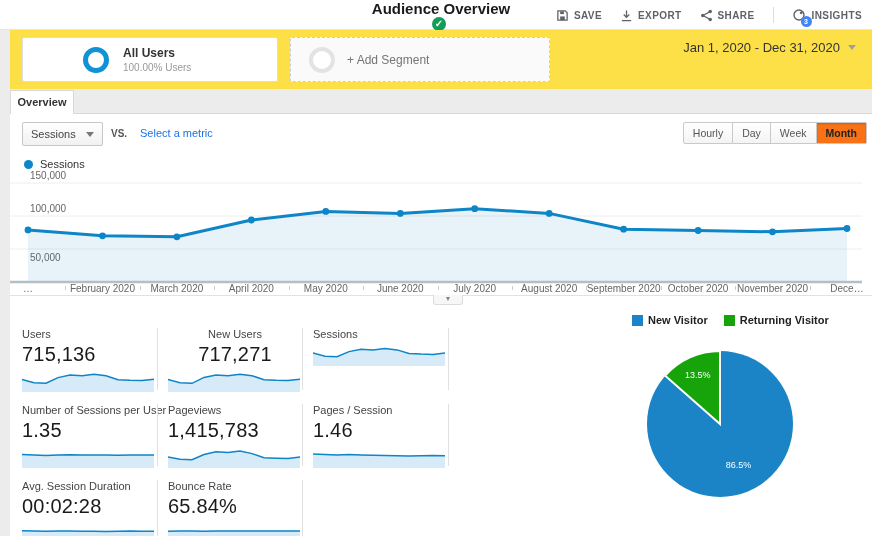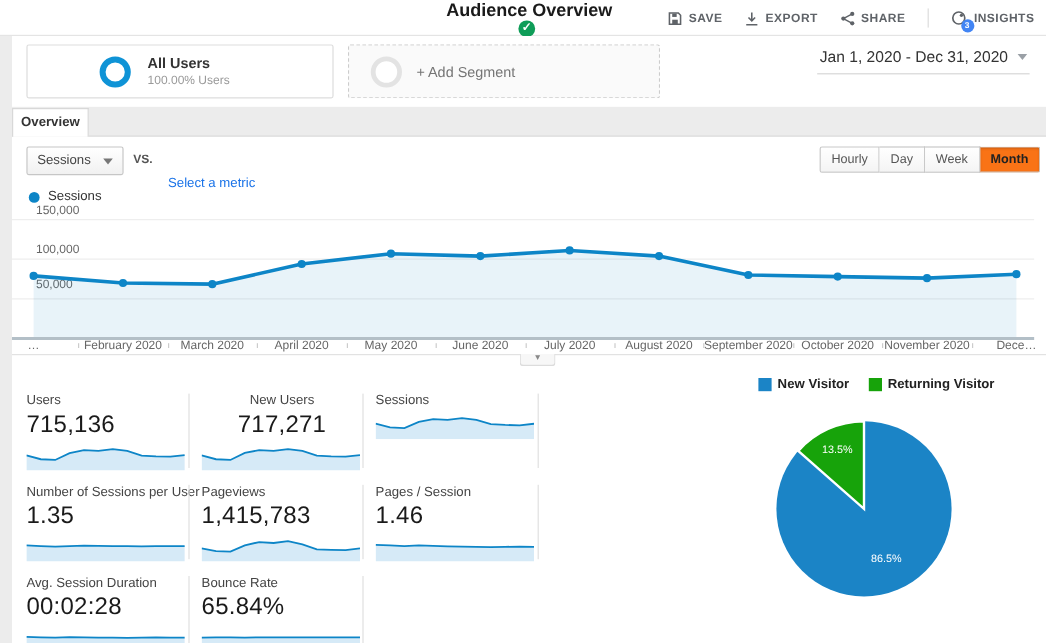--- a/index.html
+++ b/index.html
@@ -14,21 +14,21 @@
                  font-size:10px; line-height:14px; text-align:center; margin-left:6px; font-weight:bold; }
   .header-actions { position:absolute; right:6px; top:0; height:30px; display:flex; align-items:center; gap:18px; }
   .hbtn { display:flex; align-items:center; gap:5px; font-size:10px; letter-spacing:.4px;
           color:#5f6368; font-weight:bold; cursor:pointer; position:relative; }
   .hbtn svg { display:block; }
   .vdiv { width:1px; height:16px; background:#ddd; }
   .insights-badge { position:absolute; left:9px; top:8px; width:11px; height:11px; border-radius:50%;
                     background:#4285f4; color:#fff; font-size:7px; line-height:11px; text-align:center; font-weight:bold; }
 
   
-  .segment-bar { position:absolute; top:30px; left:10px; right:0; height:59px; background:#ffffff; }
+  .segment-bar { position:absolute; top:30px; left:10px; right:0; height:59px; background:#fde047; }
   .segment-card { position:absolute; top:7px; height:45px; background:#fff; border:1px solid #ddd;
                   border-radius:2px; display:flex; align-items:center; cursor:pointer; }
   .seg-all { left:12px; width:256px; }
   .seg-add { left:280px; width:260px; border:1px dashed #ccc; background:#fafafa; }
   .donut { width:26px; height:26px; border-radius:50%; border:5px solid #0f93d6; margin:0 14px 0 60px; }
   .donut-gray { width:26px; height:26px; border-radius:50%; border:4px solid #e3e3e3; margin:0 12px 0 18px; background:#fff; }
   .seg-name { font-size:12px; font-weight:bold; color:#333; }
   .seg-sub { font-size:10px; color:#999; margin-top:2px; }
   .add-label { font-size:12px; color:#757575; }
   .date-range { position:absolute; right:14px; top:8px; display:flex; align-items:center; gap:8px;
@@ -45,21 +45,21 @@
 
   
   .panel { position:absolute; top:114px; left:10px; width:862px; height:422px; background:#fff; }
 
   .controls { position:absolute; top:6px; left:0; right:0; height:26px; }
   .metric-dd { position:absolute; left:12px; top:2px; height:24px; padding:0 8px; background:linear-gradient(#fff,#f1f1f1);
                border:1px solid #c6c6c6; border-radius:2px; font-size:11px; color:#444;
                display:flex; align-items:center; gap:10px; cursor:pointer; }
   .metric-dd .caret { border-top-color:#777; }
   .vs-label { position:absolute; left:101px; top:8px; font-size:10px; font-weight:bold; color:#555; }
-  .select-metric { position:absolute; left:130px; top:7px; font-size:11px; color:#1a73e8; cursor:pointer;margin-top:20px; }
+  .select-metric { position:absolute; left:130px; top:7px; font-size:11px; color:#1a73e8; cursor:pointer; }
   .granularity { position:absolute; right:5px; top:2px; display:flex; }
   .gbtn { height:22px; padding:0 9px; border:1px solid #c9c9c9; border-left:none; font-size:10.5px;
           color:#555; background:linear-gradient(#fff,#f4f4f4); line-height:20px; cursor:pointer; }
   .gbtn:first-child { border-left:1px solid #c9c9c9; border-radius:2px 0 0 2px; }
   .gbtn:last-child { border-radius:0 2px 2px 0; }
   .gbtn.selected { background:#f97316; box-shadow:inset 0 1px 2px rgba(0,0,0,.18); font-weight:bold; color:#222; }
 
   .chart-legend { position:absolute; top:44px; left:14px; display:flex; align-items:center; gap:7px; }
   .legend-dot { width:9px; height:9px; border-radius:50%; background:#0d85c7; }
   .chart-legend span { font-size:11px; color:#333; }
@@ -175,21 +175,21 @@
         <div class="gbtn selected">Month</div>
       </div>
   </div>
 
   <div class="chart-legend">
     <div class="legend-dot"></div>
     <span>Sessions</span>
   </div>
 
   <div id="ylabels">
-      <div class="ylabel" style="top: 118px;">50,000</div>
+      <div class="ylabel" style="top: 138px;">50,000</div>
       <div class="ylabel" style="top: 89px;">100,000</div>
       <div class="ylabel" style="top: 56px;">150,000</div>
     </div>
 
   <svg class="main-chart" id="main-chart" width="852" height="112" viewBox="0 0 852 112">
       <line x1="0" y1="74" x2="852" y2="74" stroke="#eeeeee" stroke-width="1"></line>
       <line x1="0" y1="41" x2="852" y2="41" stroke="#eeeeee" stroke-width="1"></line>
       <line x1="0" y1="8" x2="852" y2="8" stroke="#eeeeee" stroke-width="1"></line>
       <path d="M18,54.86000000000001 L18.0,54.9 L92.5,60.8 L166.9,61.8 L241.4,45.0 L315.8,36.4 L390.3,38.4 L464.7,33.7 L539.2,38.4 L613.6,54.2 L688.1,55.5 L762.5,56.8 L837.0,53.5 L837,107 L18,107 Z" fill="#1b87c9" fill-opacity="0.10"></path>
       <line x1="0" y1="107" x2="852" y2="107" stroke="#b3bfc7" stroke-width="2.5"></line>

